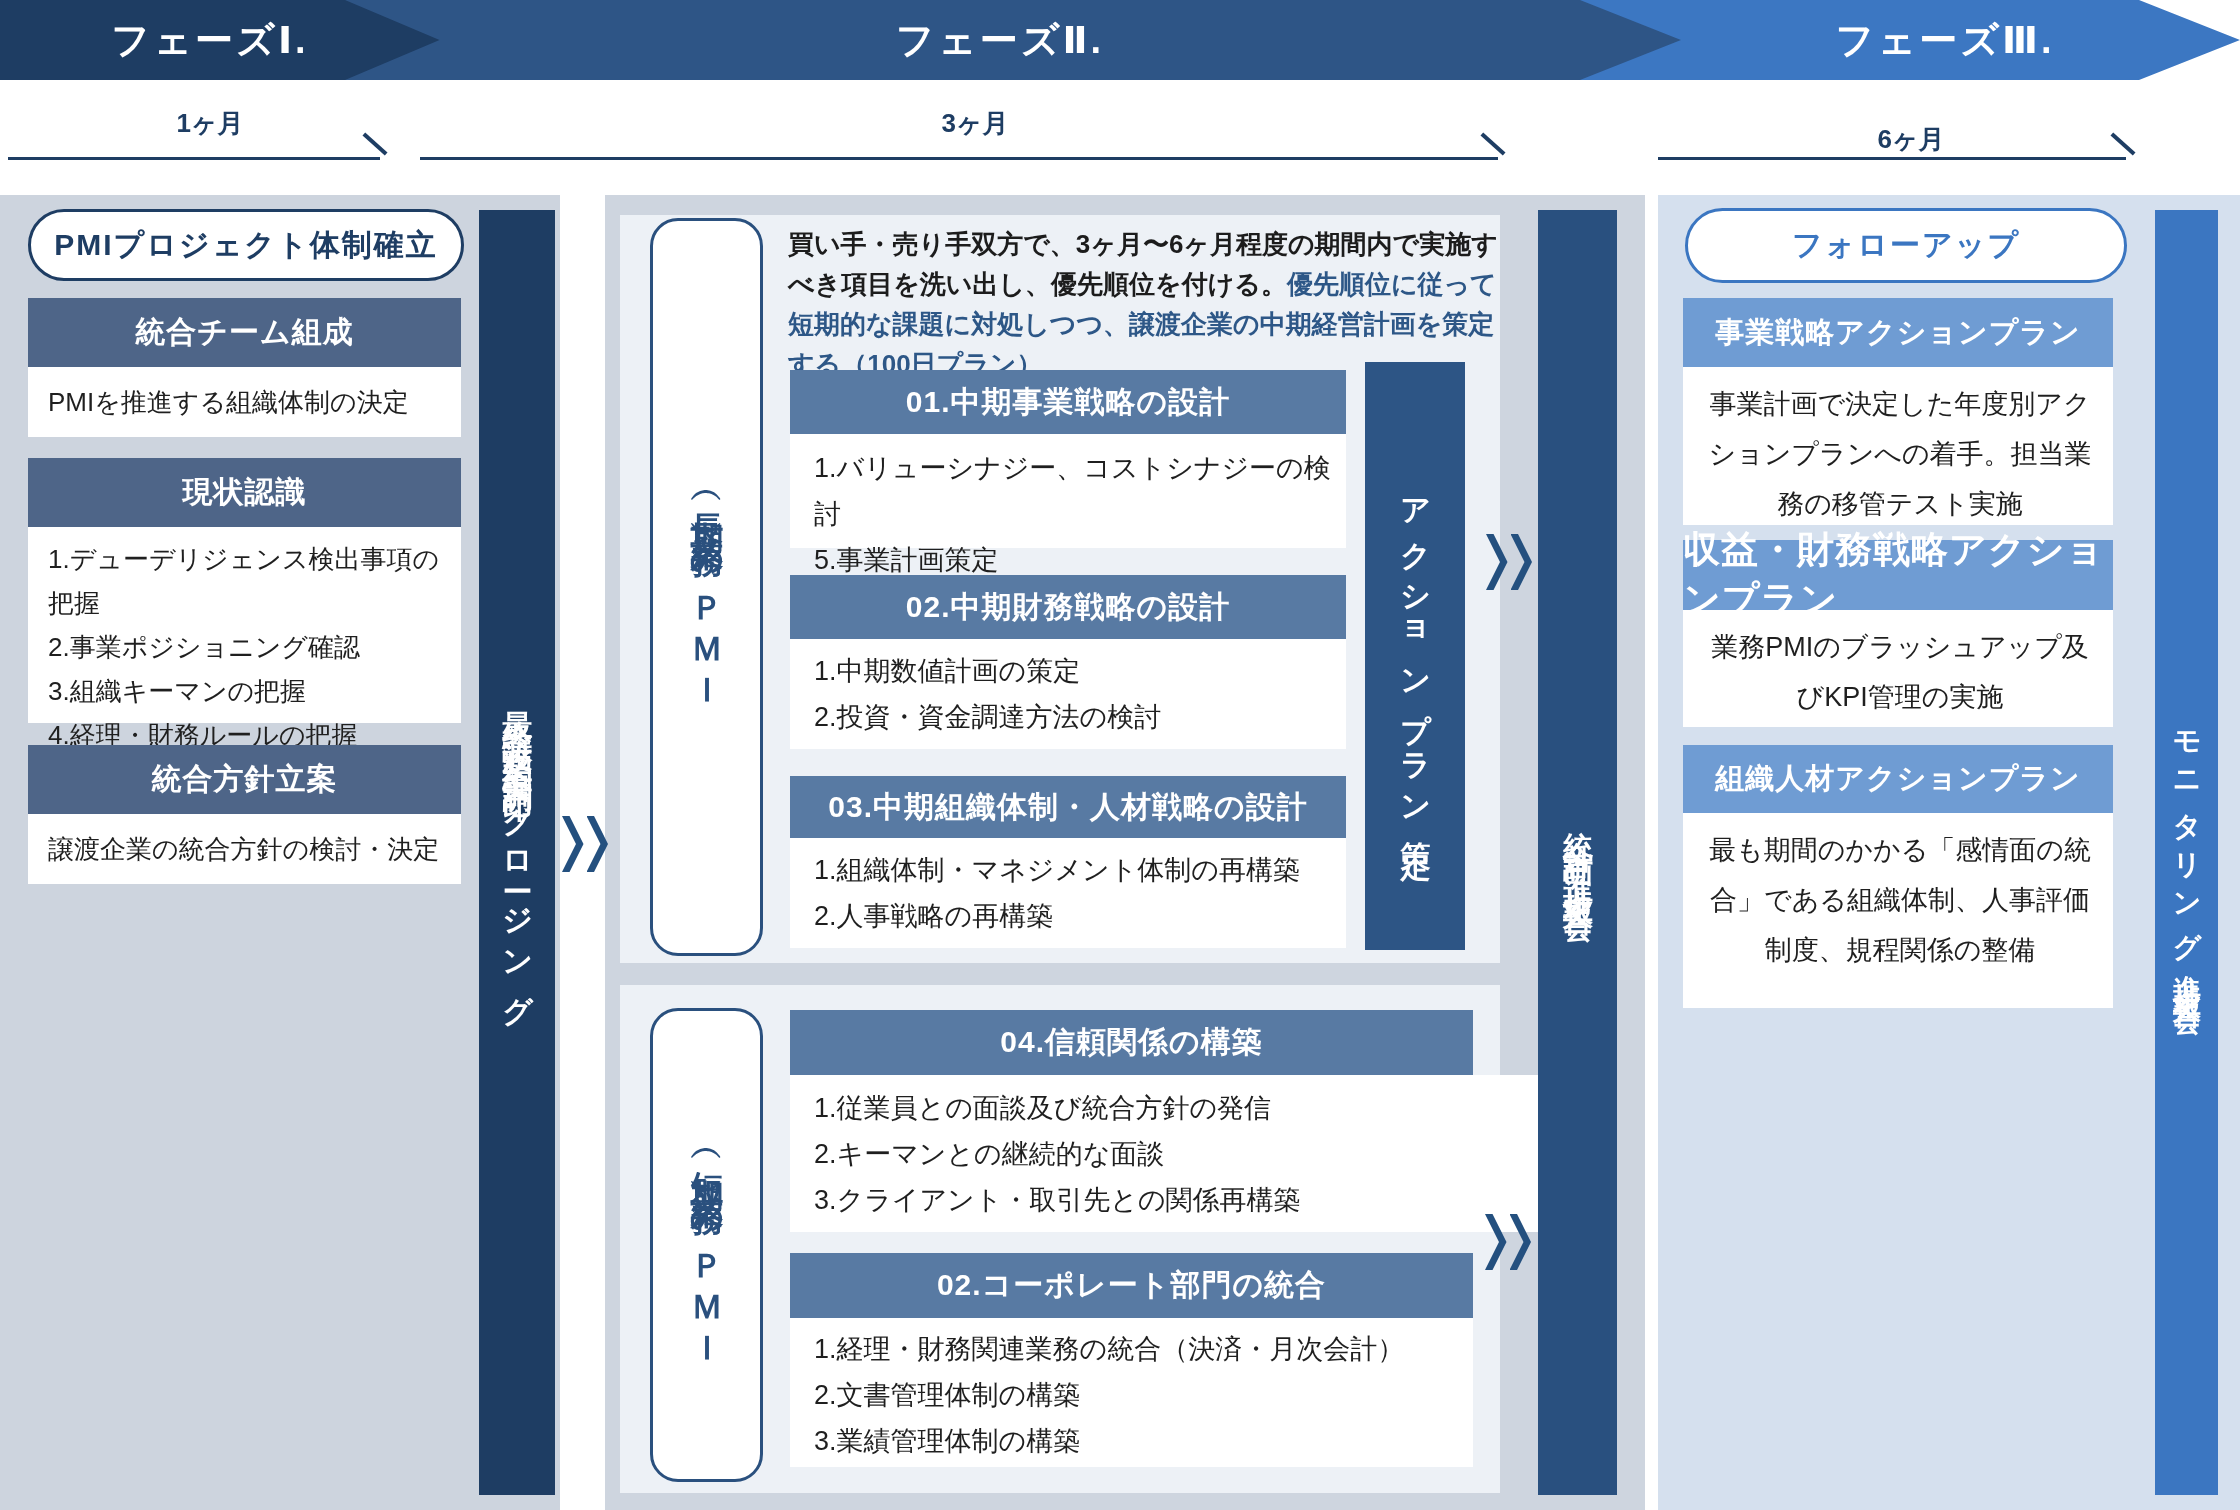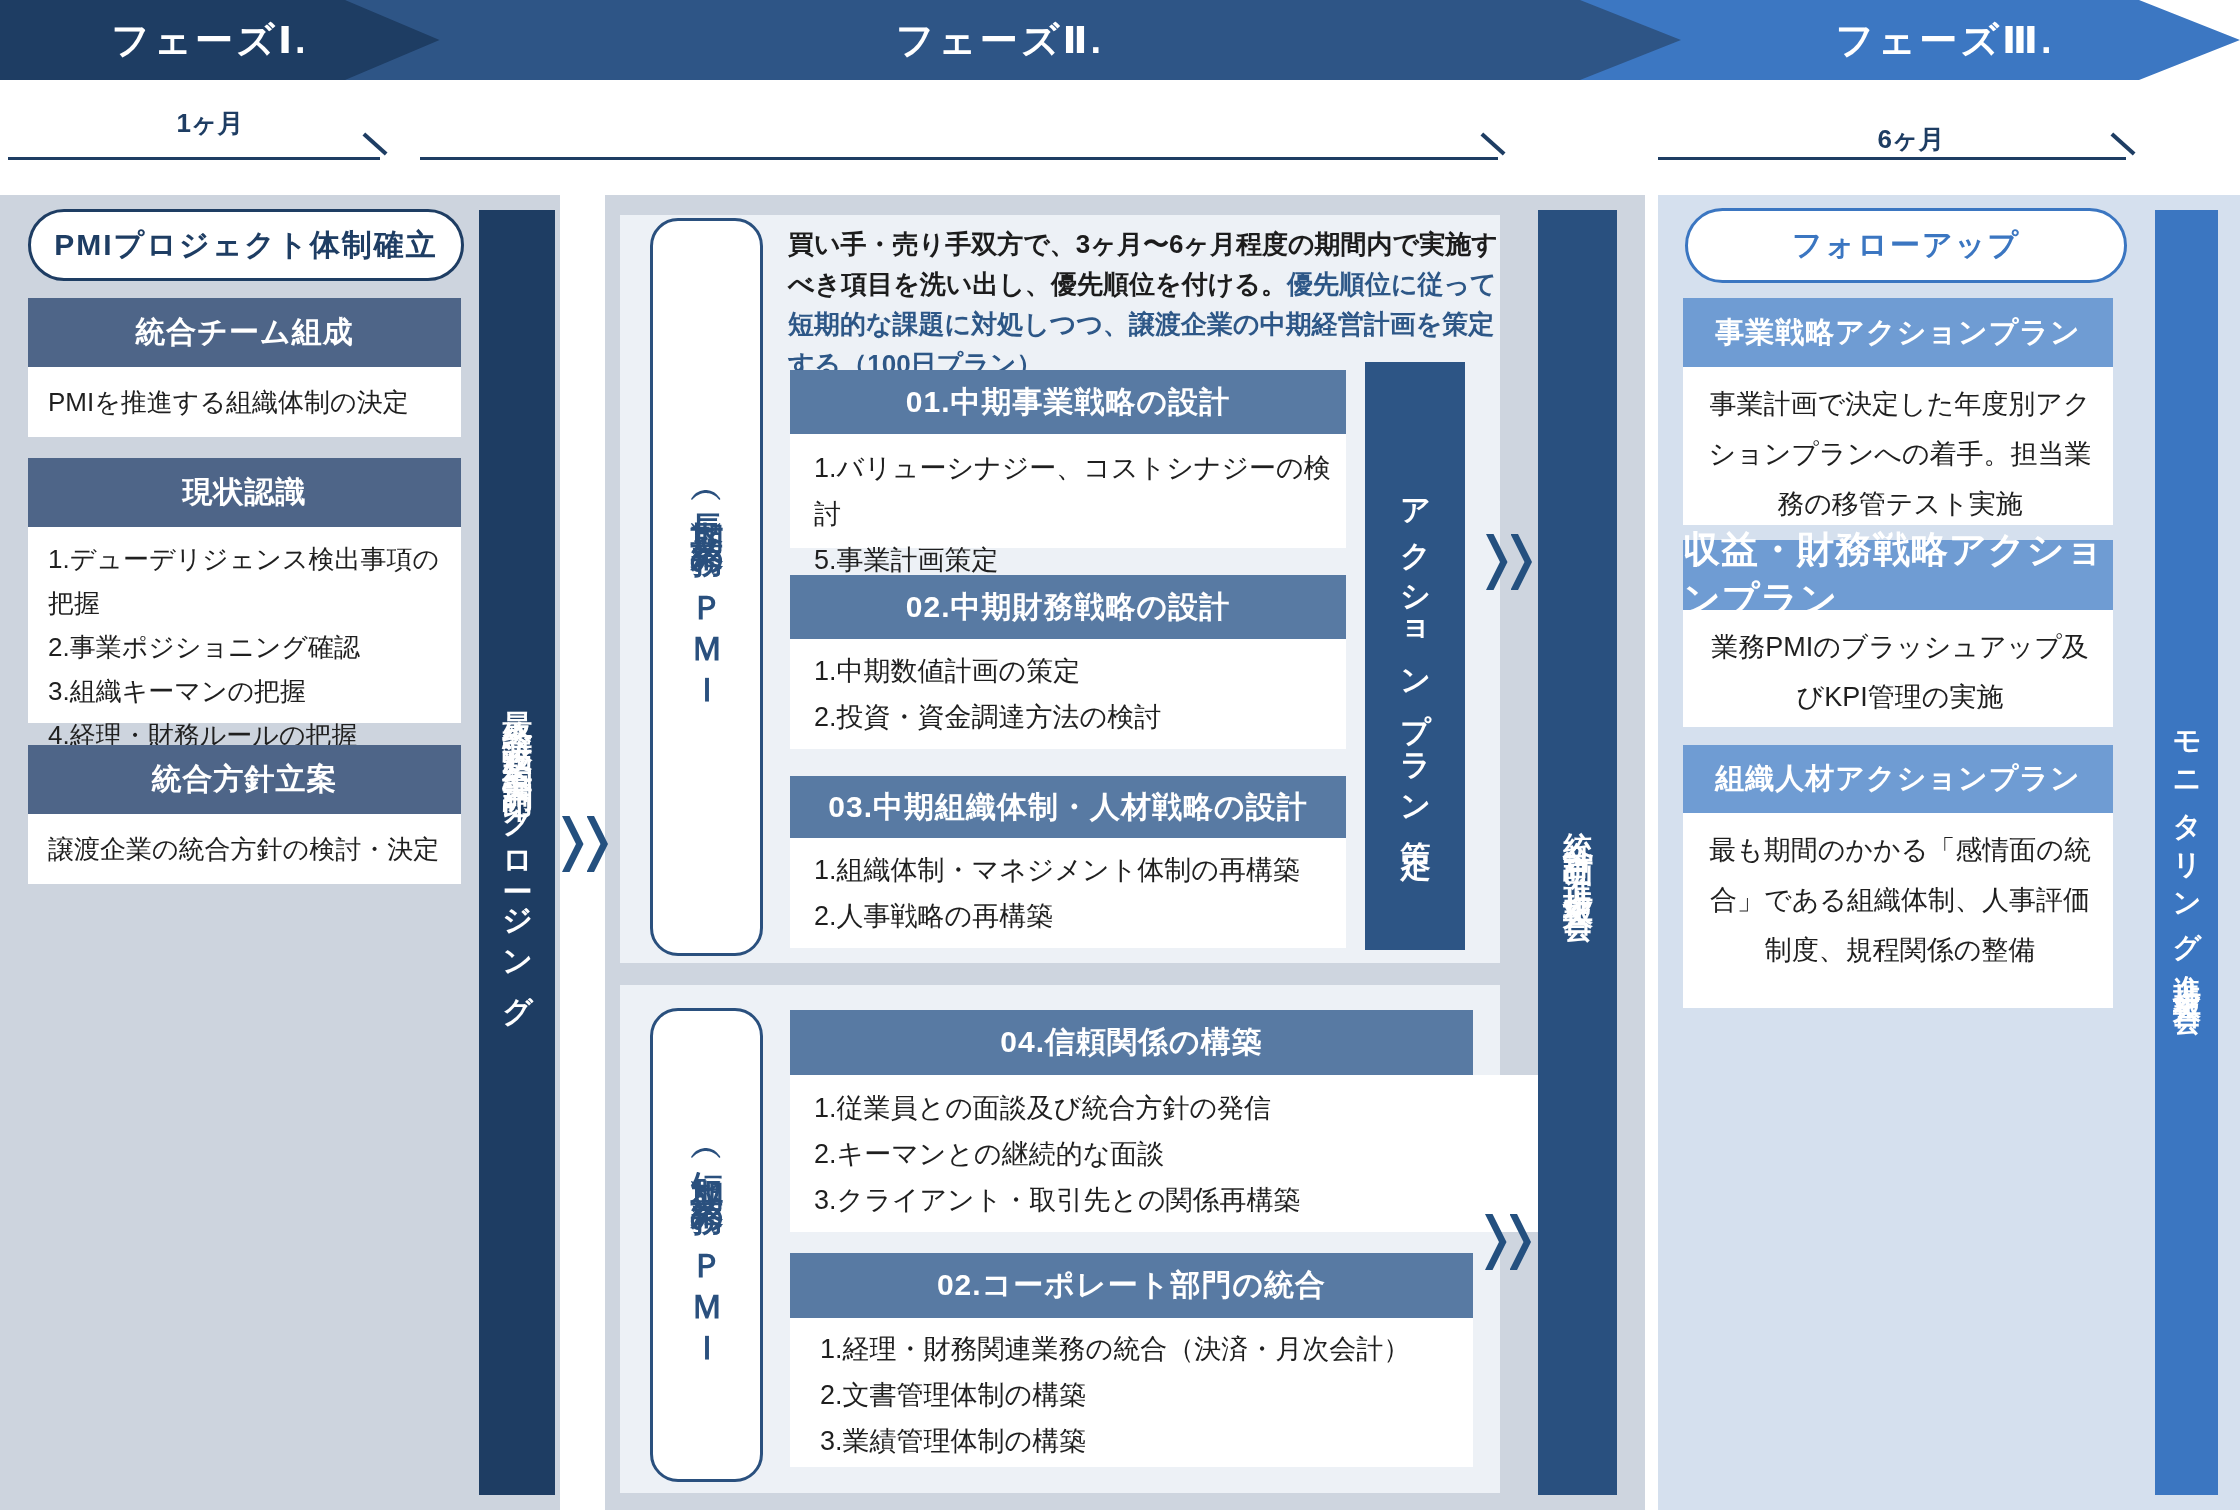--- a/index.html
+++ b/index.html
@@ -62,21 +62,21 @@
   .mh2{left:790px;top:575px;width:556px;height:64px;}
   .mb2{left:790px;top:639px;width:556px;height:110px;box-sizing:border-box;padding:9px 0 0 24px;}
   .mh3{left:790px;top:776px;width:556px;height:62px;}
   .mb3{left:790px;top:838px;width:556px;height:110px;box-sizing:border-box;padding:9px 0 0 24px;}
   .mb1 li,.mb2 li,.mb3 li,.sb1b li,.sb2b li{line-height:46px;font-size:27px;}
 
   
   .sh1{left:790px;top:1010px;width:683px;height:65px;}
   .sb1b{left:790px;top:1075px;width:809px;height:157px;box-sizing:border-box;padding:10px 0 0 24px;}
   .sh2{left:790px;top:1253px;width:683px;height:65px;}
-  .sb2b{left:790px;top:1318px;width:683px;height:149px;box-sizing:border-box;padding:8px 0 0 30px;}
+  .sb2b{left:790px;top:1318px;width:683px;height:149px;box-sizing:border-box;padding:8px 0 0 24px;}
 
   
   .rh1{left:1683px;top:298px;width:430px;height:69px;font-size:29px;}
   .rb1{left:1683px;top:367px;width:430px;height:158px;}
   .rh2{left:1683px;top:540px;width:430px;height:70px;font-size:37px;}
   .rb2{left:1683px;top:610px;width:430px;height:117px;}
   .rh3{left:1683px;top:745px;width:430px;height:68px;font-size:29px;}
   .rb3{left:1683px;top:813px;width:430px;height:195px;}
   .rb1 p,.rb2 p,.rb3 p{margin:0;padding:12px 18px 0 22px;line-height:50px;font-size:27px;text-align:center;}
 
@@ -119,20 +119,21 @@
     <span>フェーズⅠ.</span>
   </div>
   <div class="arrow arrow2">
     <span>フェーズⅡ.</span>
   </div>
   <div class="arrow arrow3">
     <span>フェーズⅢ.</span>
   </div>
 
   <div class="duration d1">1ヶ月</div>
+  <div class="duration d2">3ヶ月</div>
   <div class="duration d3">6ヶ月</div>
   <div class="tl-line l1"></div>
   <div class="tl-tick t1"></div>
   <div class="tl-line l2"></div>
   <div class="tl-tick t2"></div>
   <div class="tl-line l3"></div>
   <div class="tl-tick t3"></div>
 
   <div class="panel panel1"></div>
   <div class="panel panel2"></div>

